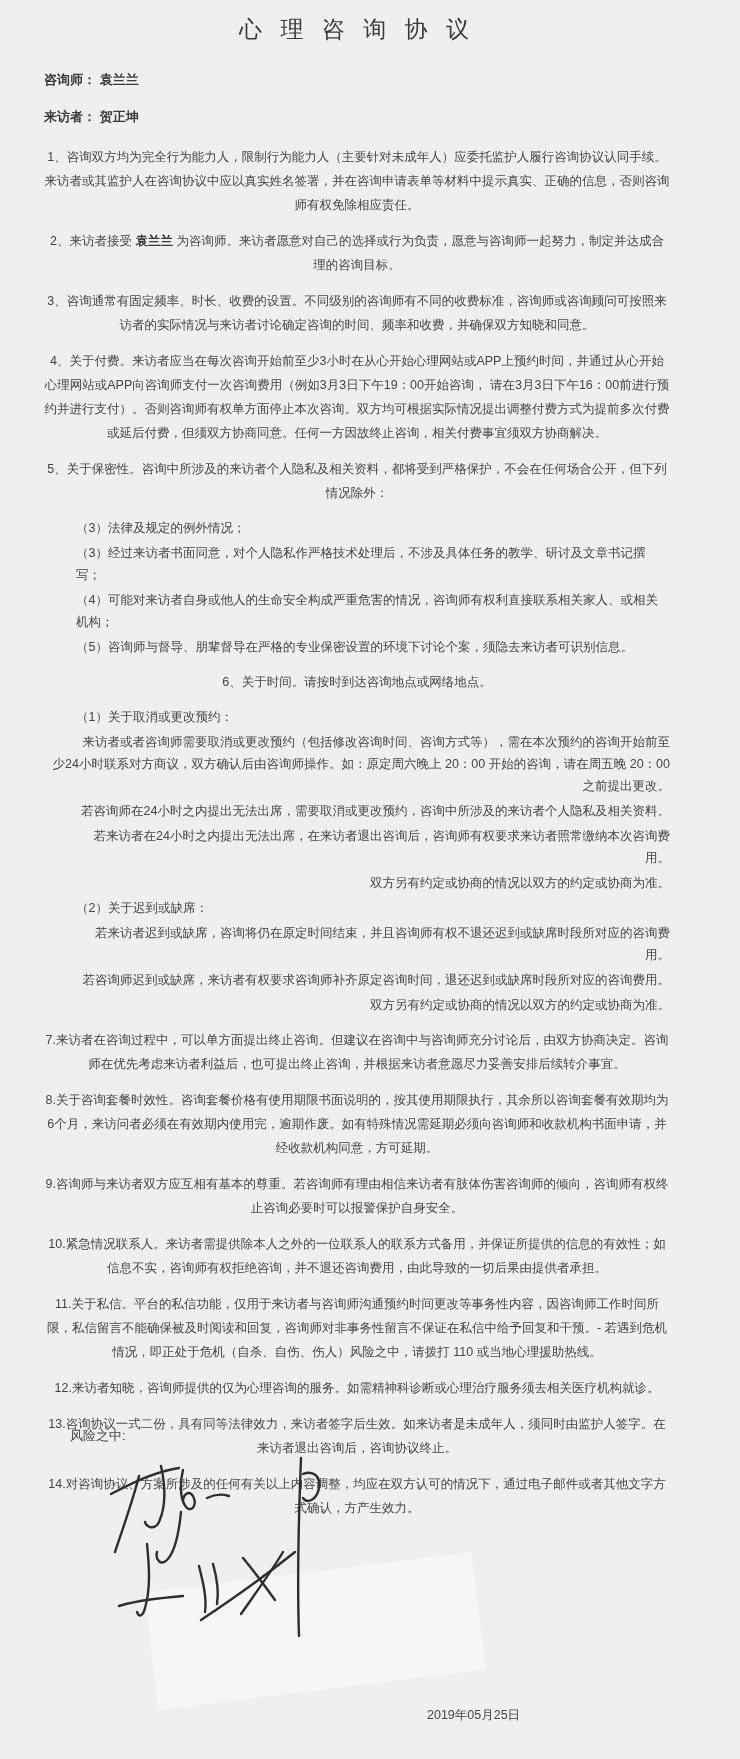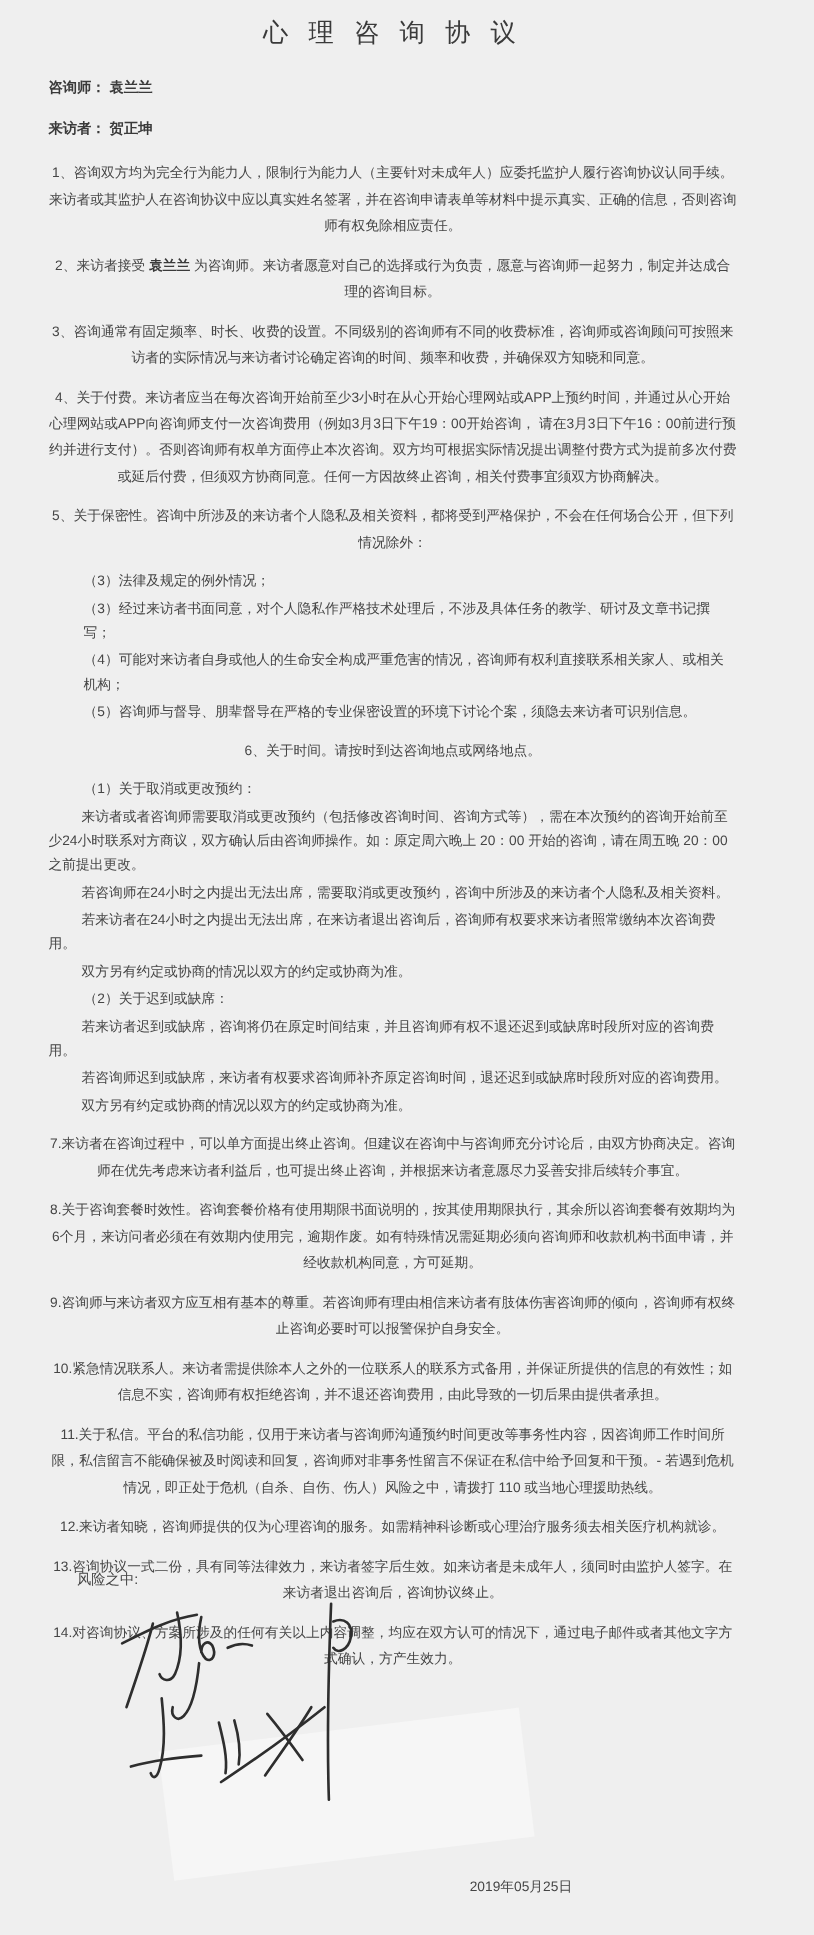--- a/index.html
+++ b/index.html
@@ -34,21 +34,21 @@
     font-weight:bold;
     color:var(--heading);
     margin:0 0 19px 0;
   }
   .agreement-body{
     font-size:12.5px;
     color:var(--text);
   }
   .blk-p{line-height:24px;margin:12px 0;text-align:center;}
   .blk-item{line-height:22px;margin:3px 0;padding-left:32px;}
-  .blk-indent{line-height:22px;margin:3px 0;text-indent:2.4em;}
+  .blk-indent{line-height:22px;margin:3px 0;text-indent:2.4em;text-align:right;}
   .b{font-weight:bold;color:var(--heading);}
   .signature-label{
     position:absolute;left:70px;top:1427px;
     font-size:13px;color:var(--text);
   }
   .signature-paper{
     position:absolute;left:150px;top:1572px;
     width:330px;height:118px;
     background:#f6f6f6;
     transform:rotate(-7deg);

